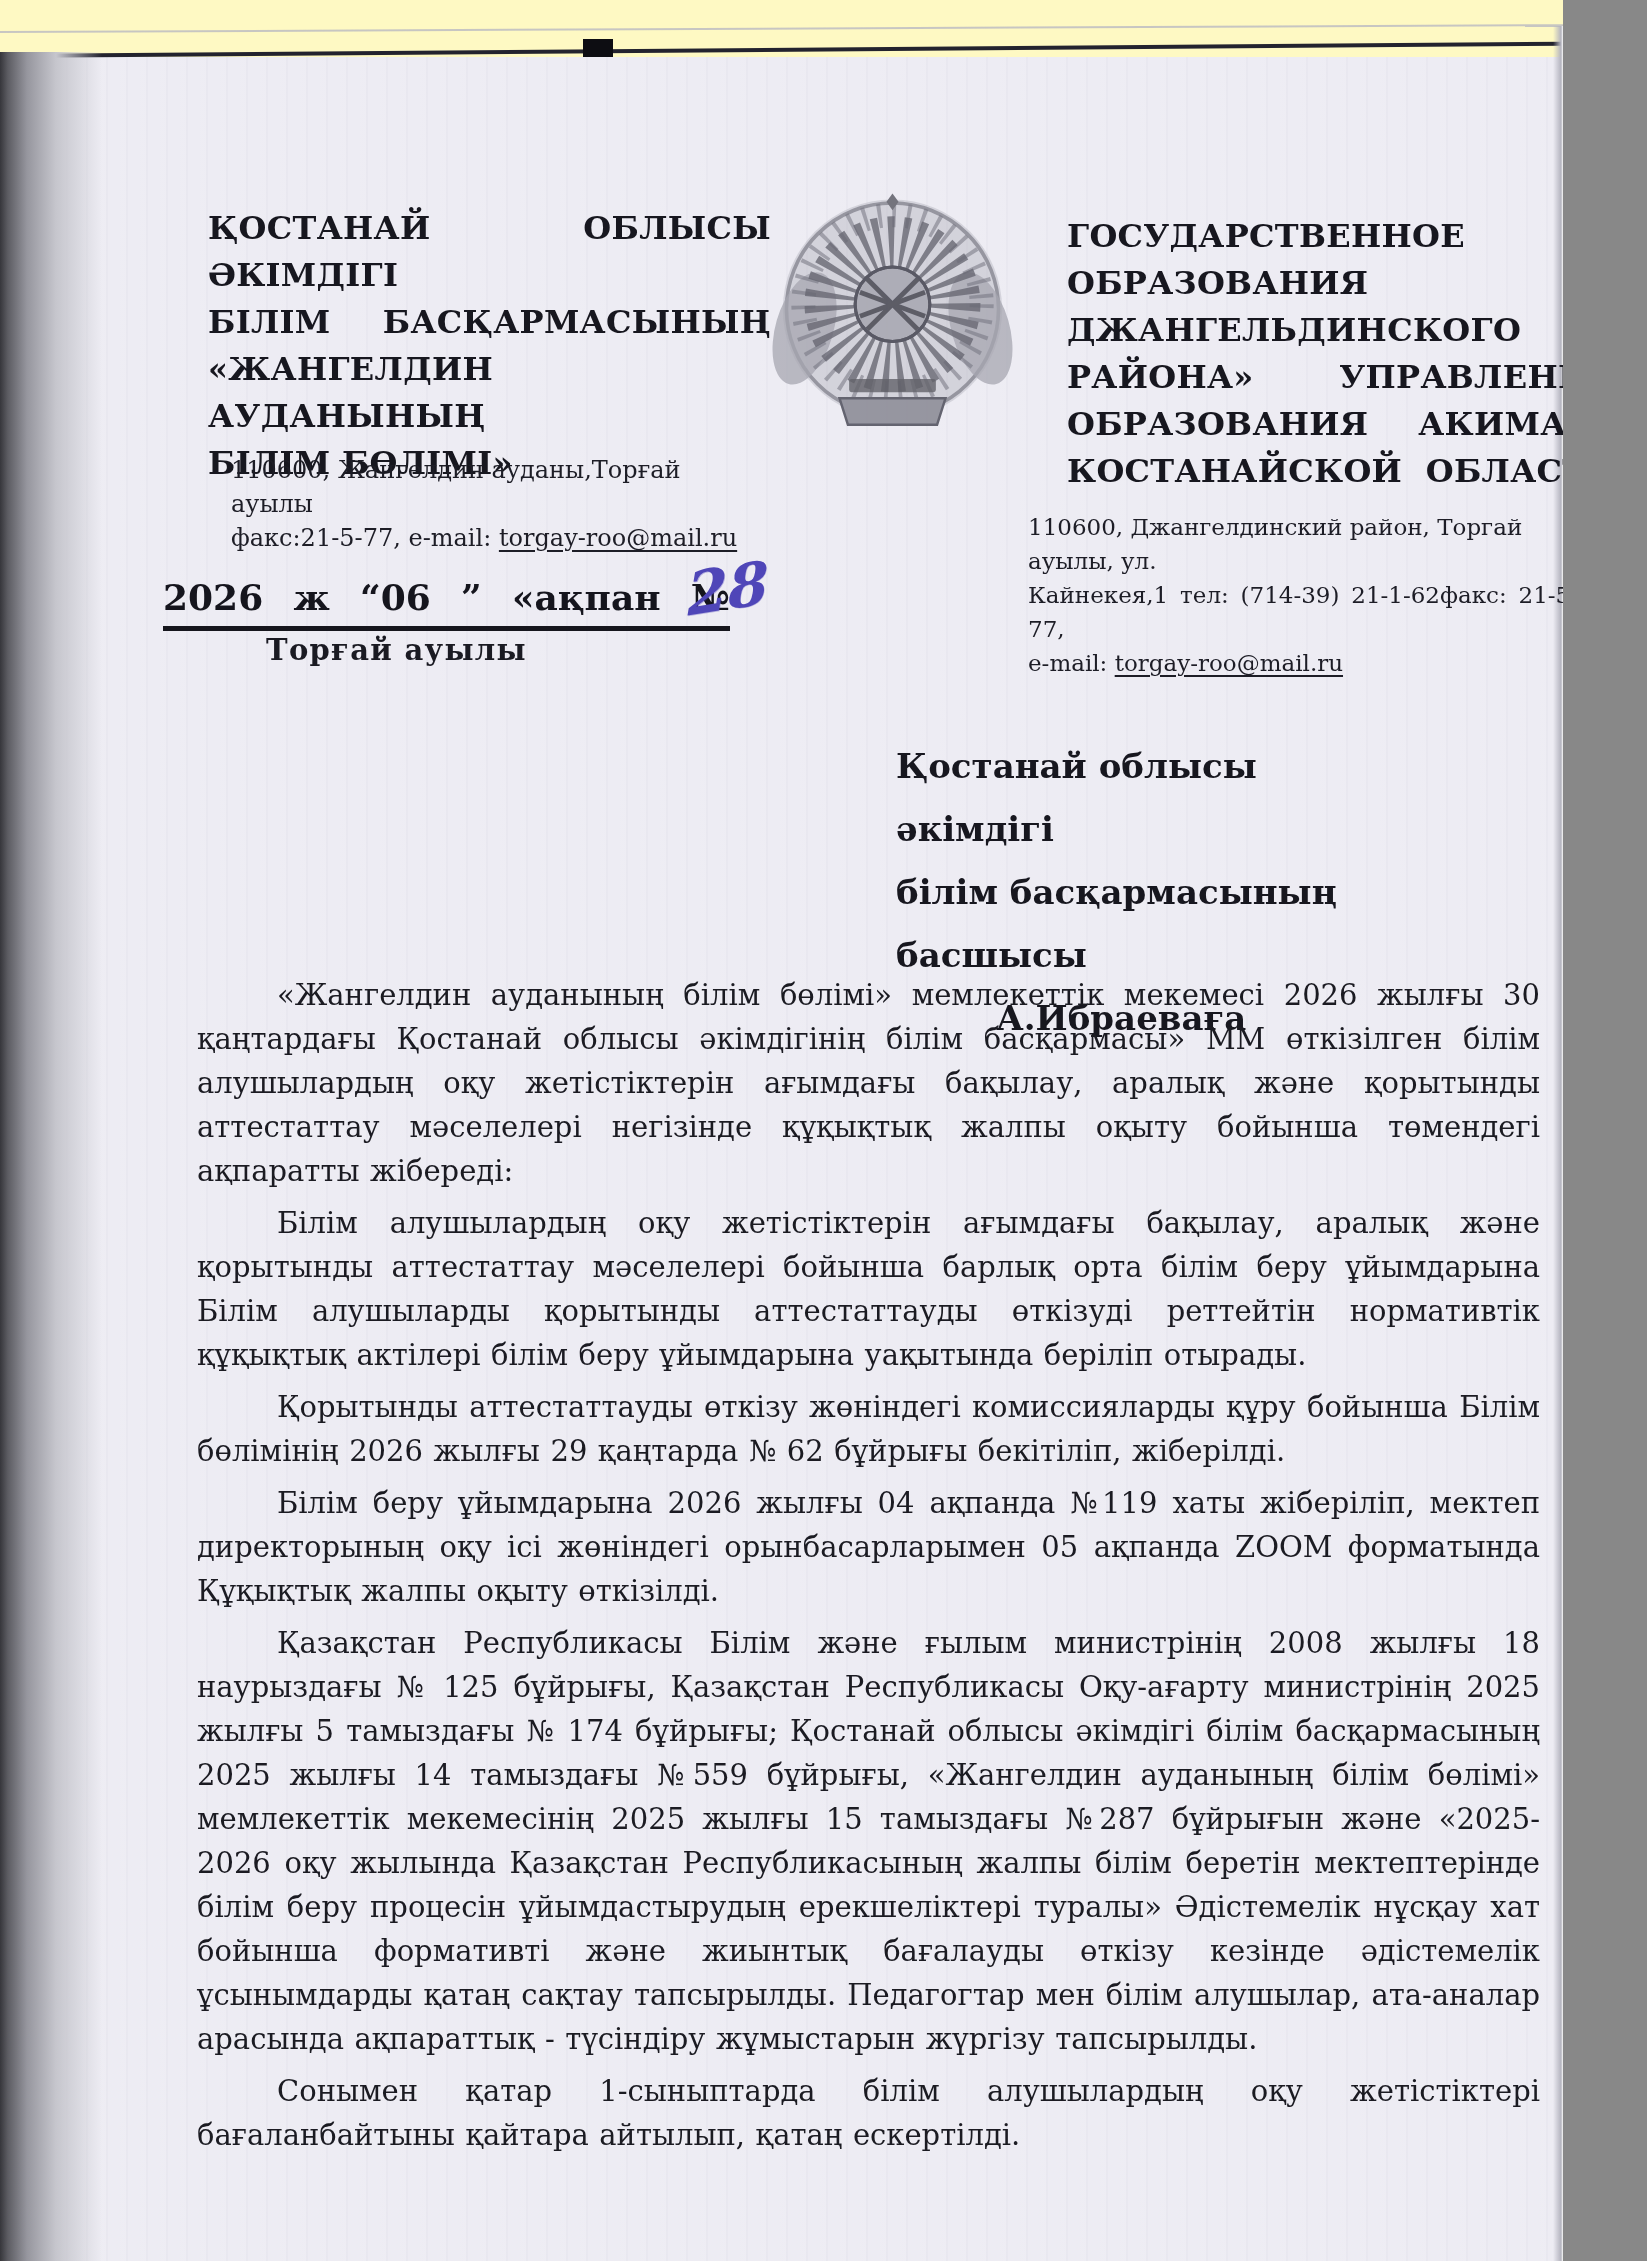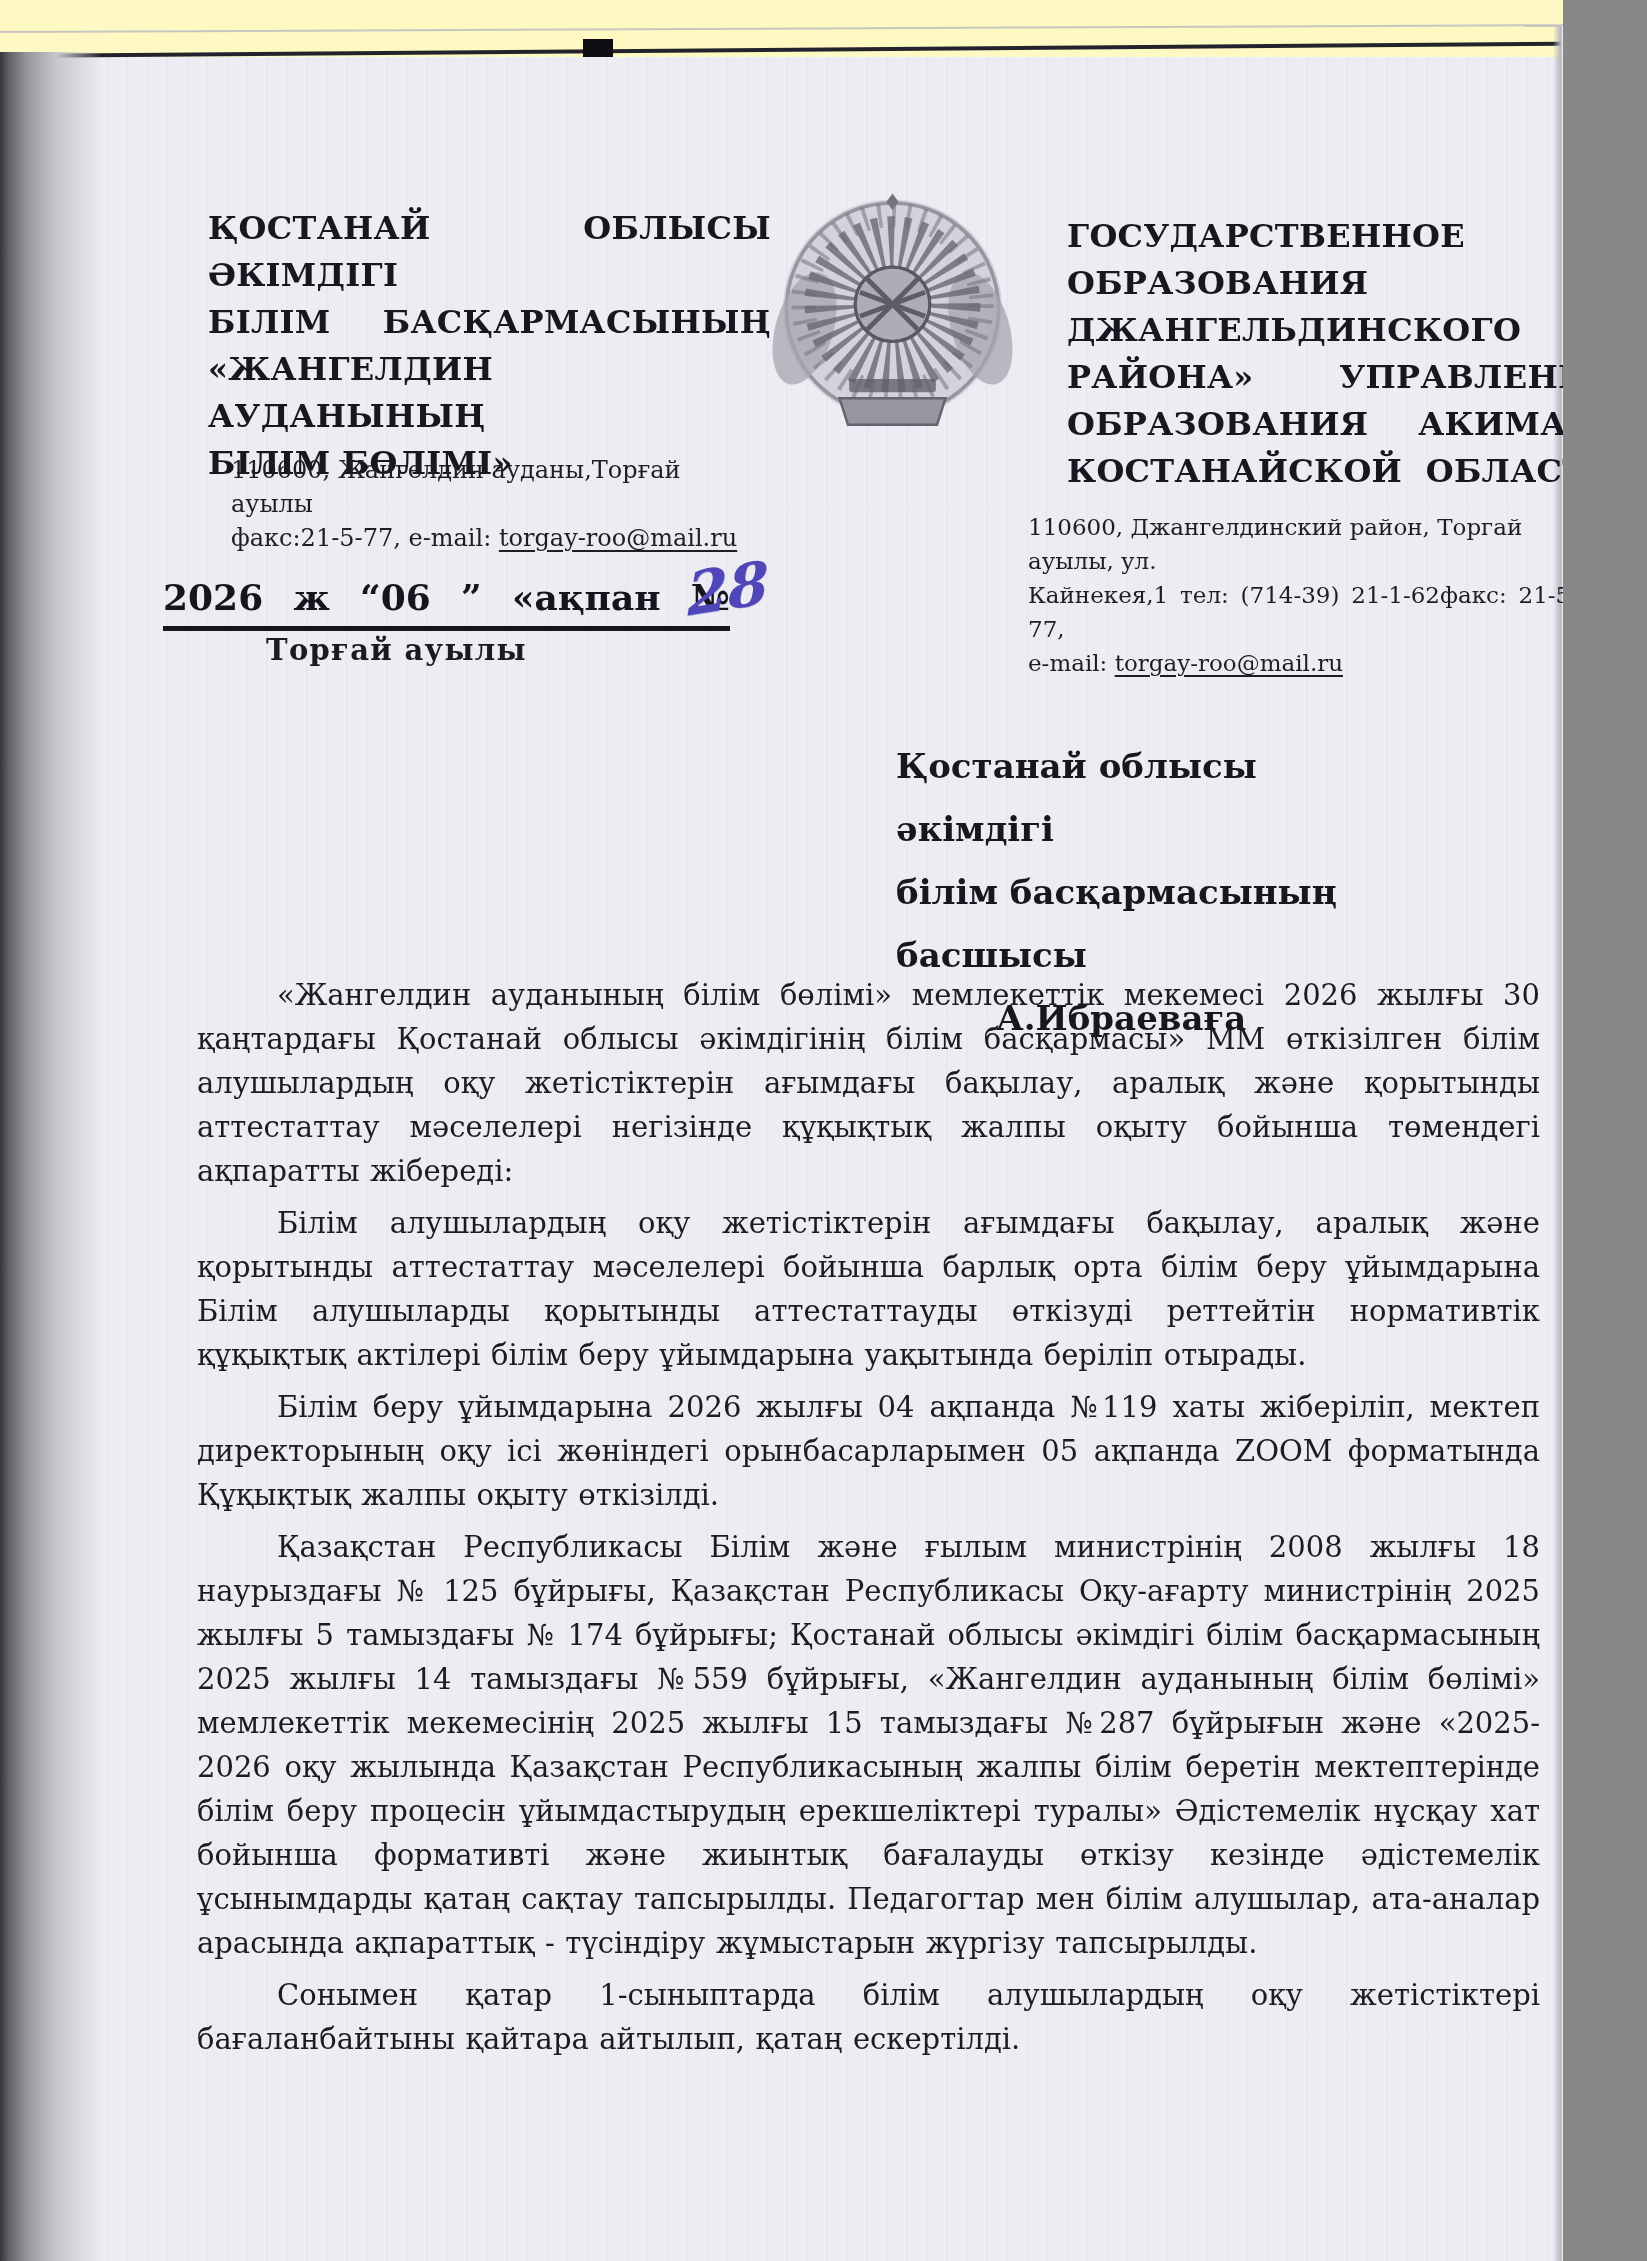--- a/index.html
+++ b/index.html
@@ -155,19 +155,20 @@
   <div class="addressee">
     <div>Қостанай облысы әкімдігі</div>
     <div>білім басқармасының</div>
     <div>басшысы</div>
     <div class="name">А.Ибраеваға</div>
   </div>
 
   <div class="bodytext">
     <p>«Жангелдин ауданының білім бөлімі» мемлекеттік мекемесі 2026 жылғы 30 қаңтардағы Қостанай облысы әкімдігінің білім басқармасы» ММ өткізілген білім алушылардың оқу жетістіктерін ағымдағы бақылау, аралық және қорытынды аттестаттау мәселелері негізінде құқықтық жалпы оқыту бойынша төмендегі ақпаратты жібереді:</p>
     <p>Білім алушылардың оқу жетістіктерін ағымдағы бақылау, аралық және қорытынды аттестаттау мәселелері бойынша барлық орта білім беру ұйымдарына Білім алушыларды қорытынды аттестаттауды өткізуді реттейтін нормативтік құқықтық актілері білім беру ұйымдарына уақытында беріліп отырады.</p>
+    <p>Қорытынды аттестаттауды өткізу жөніндегі комиссияларды құру бойынша Білім бөлімінің 2026 жылғы 29 қаңтарда № 62 бұйрығы бекітіліп, жіберілді.</p>
     <p>Білім беру ұйымдарына 2026 жылғы 04 ақпанда №119 хаты жіберіліп, мектеп директорының оқу ісі жөніндегі орынбасарларымен 05 ақпанда ZOOM форматында Құқықтық жалпы оқыту өткізілді.</p>
     <p>Қазақстан Республикасы Білім және ғылым министрінің 2008 жылғы 18 наурыздағы № 125 бұйрығы, Қазақстан Республикасы Оқу-ағарту министрінің 2025 жылғы 5 тамыздағы № 174 бұйрығы; Қостанай облысы әкімдігі білім басқармасының 2025 жылғы 14 тамыздағы №559 бұйрығы, «Жангелдин ауданының білім бөлімі» мемлекеттік мекемесінің 2025 жылғы 15 тамыздағы №287 бұйрығын және «2025-2026 оқу жылында Қазақстан Республикасының жалпы білім беретін мектептерінде білім беру процесін ұйымдастырудың ерекшеліктері туралы» Әдістемелік нұсқау хат бойынша формативті және жиынтық бағалауды өткізу кезінде әдістемелік ұсынымдарды қатаң сақтау тапсырылды. Педагогтар мен білім алушылар, ата-аналар арасында ақпараттық - түсіндіру жұмыстарын жүргізу тапсырылды.</p>
     <p>Сонымен қатар 1-сыныптарда білім алушылардың оқу жетістіктері бағаланбайтыны қайтара айтылып, қатаң ескертілді.</p>
   </div>
 
 </div>
 
 
 </body></html>

